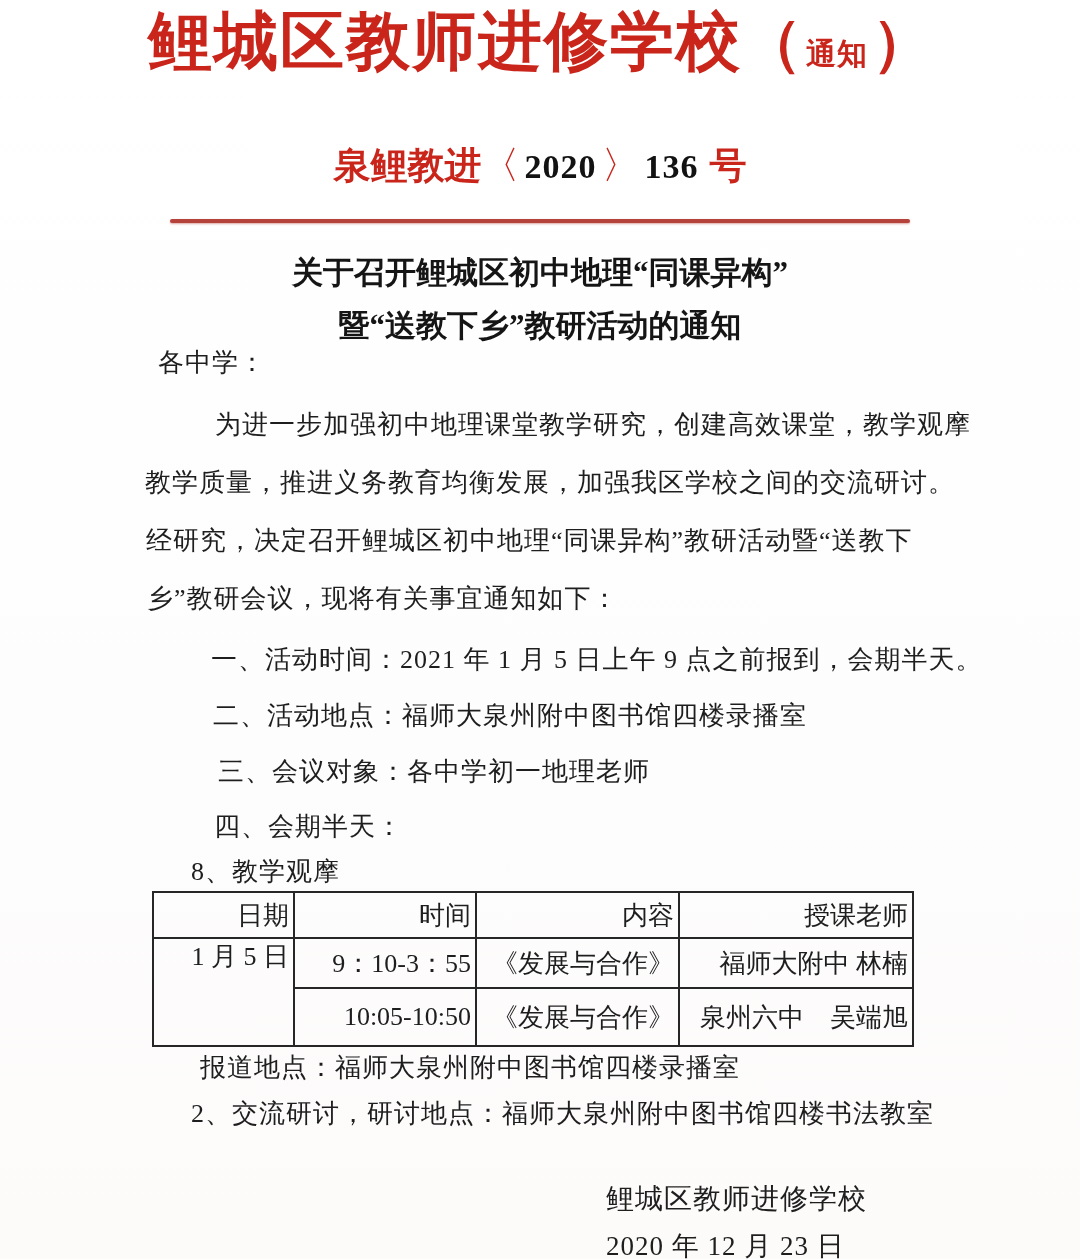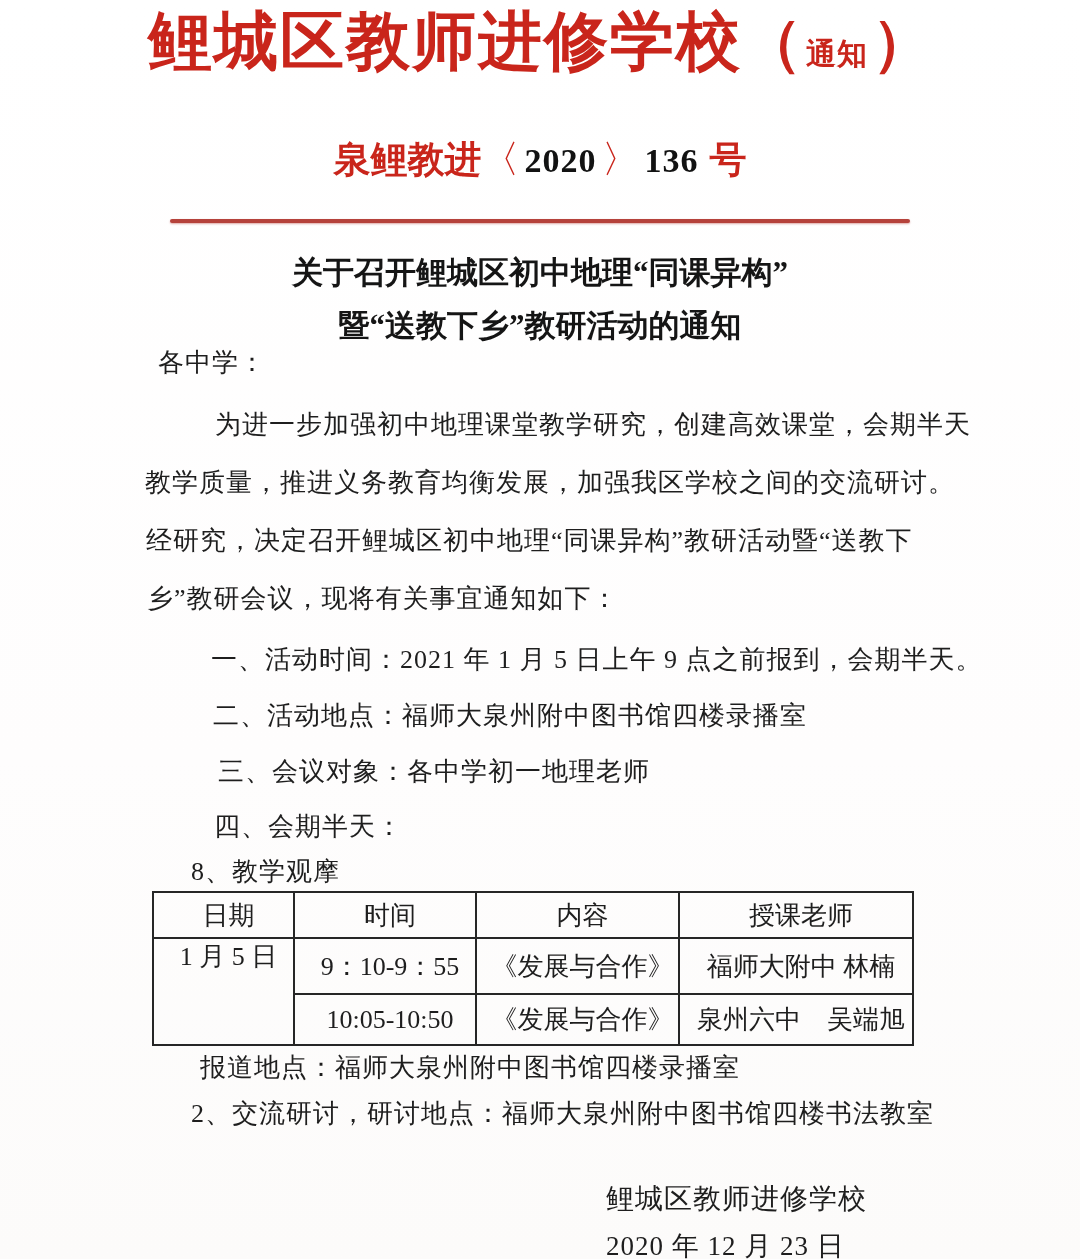--- a/index.html
+++ b/index.html
@@ -30,21 +30,21 @@
   }
   .letterhead .paren{font-weight:600;font-size:60px;letter-spacing:0;}
   .letterhead .note{
     font-size:30px;font-weight:700;letter-spacing:1px;
     vertical-align:middle;position:relative;top:6px;margin:0 4px;
   }
   
   .doc-number{
     position:absolute;top:140px;left:0;right:0;
     text-align:center;white-space:nowrap;
-    font-weight:700;font-size:37px;line-height:38px;
+    font-weight:700;font-size:37px;line-height:50px;
     color:var(--accent);
   }
   .doc-number .num{
     color:#121212;font-weight:600;font-size:34px;
     letter-spacing:1px;padding:0 5px;
   }
   .doc-number .bracket{font-weight:500;font-size:38px;}
   .doc-number .suffix{margin-left:6px;}
   
   .red-rule{
@@ -80,26 +80,26 @@
   table.schedule{
     border-collapse:collapse;table-layout:fixed;width:760px;
     font-size:26px;color:var(--text);
   }
   table.schedule col.c0{width:141px;}
   table.schedule col.c1{width:182px;}
   table.schedule col.c2{width:203px;}
   table.schedule col.c3{width:234px;}
   table.schedule th,table.schedule td{
     border:2px solid var(--tborder);
-    padding:0 4px 0 14px;text-align:center;font-weight:400;
+    padding:0 4px 0 14px;text-align:right;font-weight:400;
     white-space:nowrap;overflow:hidden;
   }
   table.schedule tr.hdr{height:46px;}
-  table.schedule tr.r0{height:56px;}
-  table.schedule tr.r1{height:51px;}
+  table.schedule tr.r0{height:50px;}
+  table.schedule tr.r1{height:58px;}
   td.datecell{vertical-align:top;padding-top:11px;}
   
   .sign-org{position:absolute;top:1180px;left:606px;font-size:28px;letter-spacing:1px;white-space:nowrap;}
   .sign-date{position:absolute;top:1228px;left:606px;font-size:27px;letter-spacing:1px;white-space:nowrap;}
 </style>
 </head>
 <body>
 
 <div class="page">
 
@@ -112,21 +112,21 @@
   </div>
 
   <div class="red-rule"></div>
 
   <div class="doc-title">
     <div>关于召开鲤城区初中地理“同课异构”</div>
     <div>暨“送教下乡”教研活动的通知</div>
   </div>
 
   <div class="bline salutation">各中学：</div>
-  <div class="bline p0">为进一步加强初中地理课堂教学研究，创建高效课堂，会期半天</div>
+  <div class="bline p0">为进一步加强初中地理课堂教学研究，创建高效课堂，教学观摩</div>
   <div class="bline p1">教学质量，推进义务教育均衡发展，加强我区学校之间的交流研讨。</div>
   <div class="bline p2">经研究，决定召开鲤城区初中地理“同课异构”教研活动暨“送教下</div>
   <div class="bline p3">乡”教研会议，现将有关事宜通知如下：</div>
   <div class="bline i0">一、活动时间：2021 年 1 月 5 日上午 9 点之前报到，会期半天。</div>
   <div class="bline i1">二、活动地点：福师大泉州附中图书馆四楼录播室</div>
   <div class="bline i2">三、会议对象：各中学初一地理老师</div>
   <div class="bline i3">四、会期半天：</div>
   <div class="bline s1">8、教学观摩</div>
 
   <div class="table-wrap">
@@ -139,21 +139,21 @@
         </colgroup>
       <tbody>
           <tr class="hdr">
         <th>日期</th>
         <th>时间</th>
         <th>内容</th>
         <th>授课老师</th>
       </tr>
       <tr class="r0">
         <td class="datecell" rowspan="2">1 月 5 日</td>
-        <td>9：10-9：55</td>
+        <td>9：10-3：55</td>
         <td>《发展与合作》</td>
         <td>福师大附中 林楠</td>
       </tr>
       <tr class="r1">
         <td>10:05-10:50</td>
         <td>《发展与合作》</td>
         <td>泉州六中　吴端旭</td>
       </tr>
     </tbody>
       </table>

